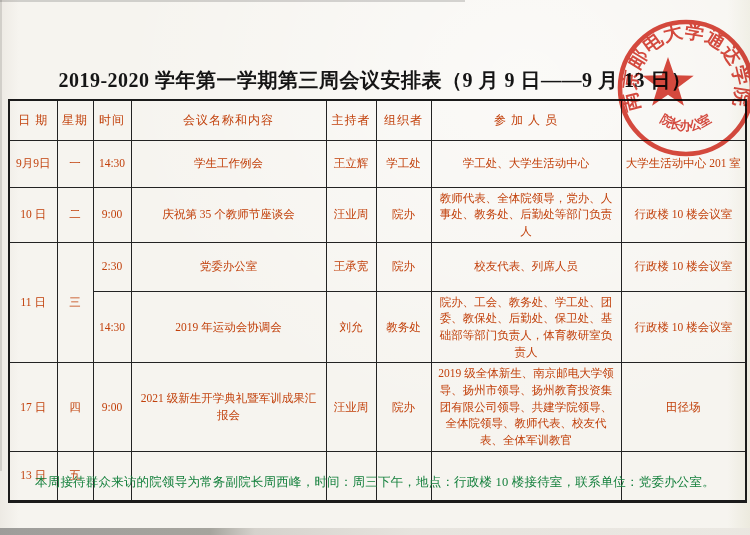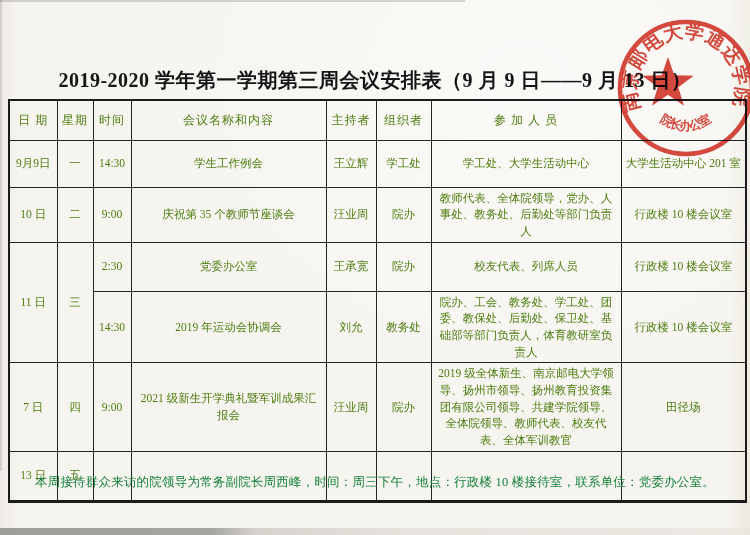--- a/index.html
+++ b/index.html
@@ -26,21 +26,21 @@
   }
   table.schedule{
     position:absolute;left:8px;top:99px;width:737px;
     border-collapse:collapse;table-layout:fixed;
     background:transparent;
   }
   table.schedule td,table.schedule th{
     border:1.4px solid #232323;
     font-size:11.5px;font-weight:normal;
     text-align:center;vertical-align:middle;
-    padding:2px 4px;line-height:1.45;color:#4d7c0f;
+    padding:2px 4px;line-height:1.45;color:#c2410c;
     overflow:hidden;
   }
   table.schedule{border:2.2px solid #1b1b1b;}
   table.schedule tr.r-head{height:40px;}
   table.schedule tr.r-head th{font-size:12px;letter-spacing:1px;}
   table.schedule tr.r1{height:47px;}
   table.schedule tr.r2{height:50px;}
   table.schedule tr.r3{height:49px;}
   table.schedule tr.r4{height:50px;}
   table.schedule tr.r5{height:70px;}
@@ -121,21 +121,21 @@
   </tr>
   <tr class="r4">
     <td>14:30</td>
     <td>2019 年运动会协调会</td>
     <td>刘允</td>
     <td>教务处</td>
     <td>院办、工会、教务处、学工处、团委、教保处、后勤处、保卫处、基础部等部门负责人，体育教研室负责人</td>
     <td>行政楼 10 楼会议室</td>
   </tr>
   <tr class="r5">
-    <td>7 日</td>
+    <td>17 日</td>
     <td>四</td>
     <td>9:00</td>
     <td>2021 级新生开学典礼暨军训成果汇报会</td>
     <td>汪业周</td>
     <td>院办</td>
     <td>2019 级全体新生、南京邮电大学领导、扬州市领导、扬州教育投资集团有限公司领导、共建学院领导、全体院领导、教师代表、校友代表、全体军训教官</td>
     <td>田径场</td>
   </tr>
   <tr class="r6">
     <td>13 日</td>

